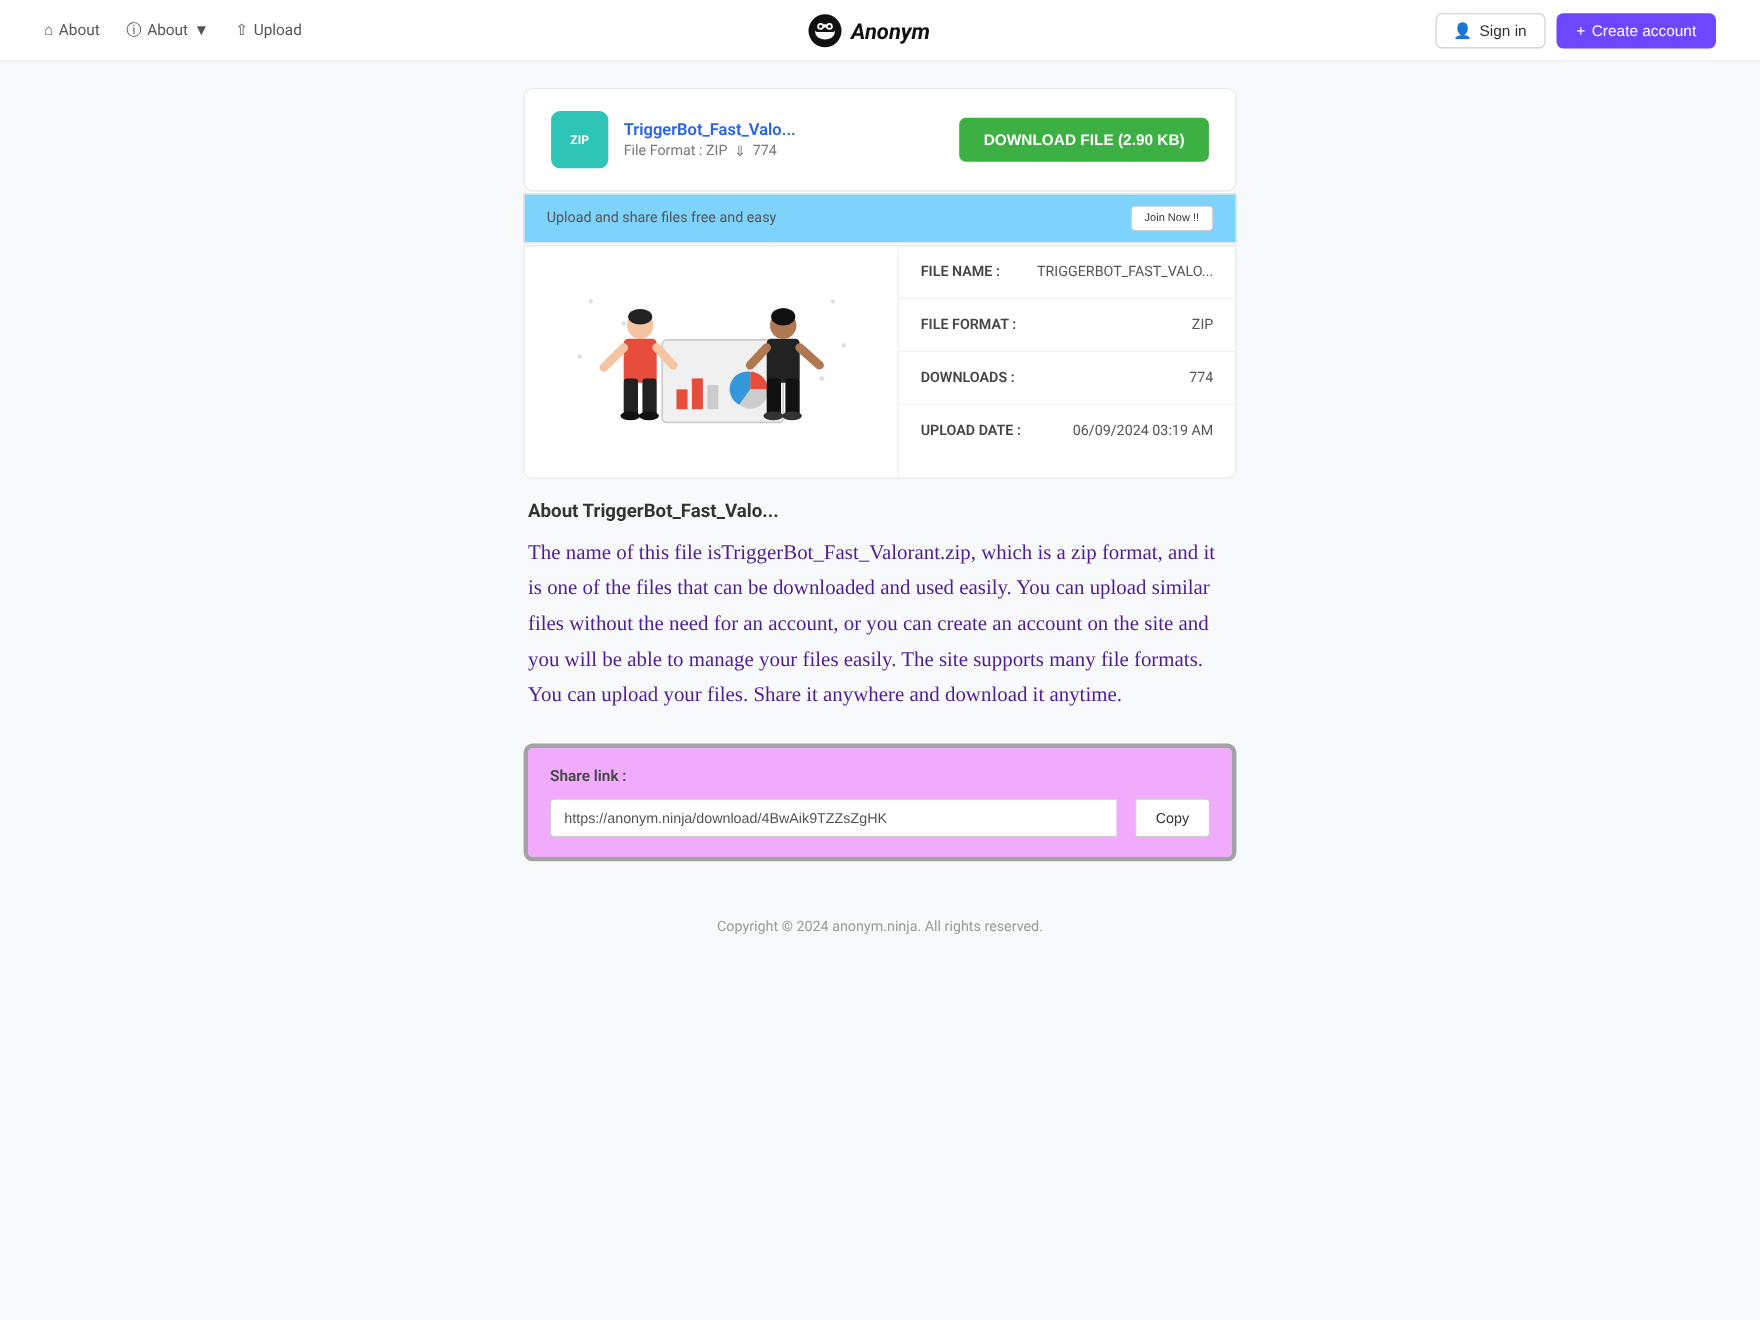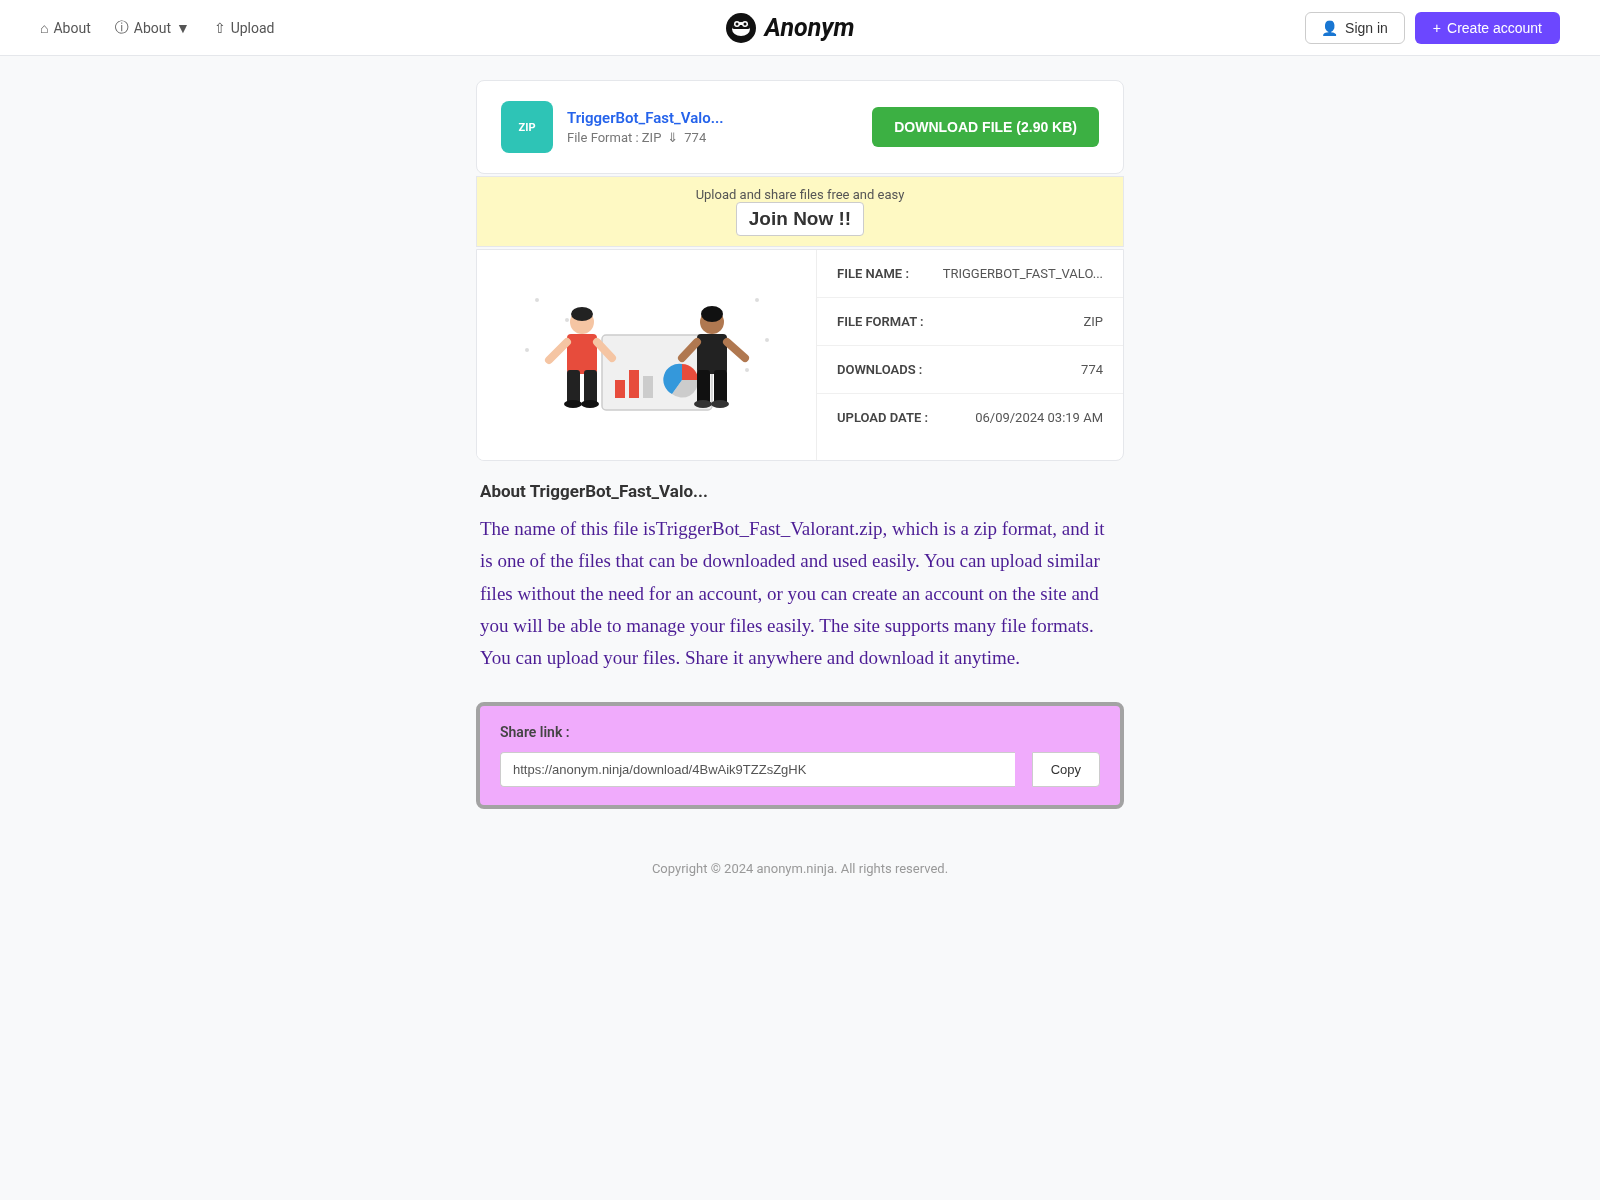--- a/index.html
+++ b/index.html
@@ -13,21 +13,21 @@
       display: flex;
       align-items: center;
       justify-content: space-between;
       padding: 0 40px;
     }
     .nav-left { display: flex; align-items: center; gap: 24px; }
     .nav-item {
       display: flex; align-items: center; gap: 5px;
       color: #555; text-decoration: none; font-size: 14px; cursor: pointer;
     }
-    .nav-logo { display: flex; align-items: center; gap: 8px; font-size: 25px; font-weight: 700; color: #111; font-style: italic; }
+    .nav-logo { display: flex; align-items: center; gap: 8px; font-size: 20px; font-weight: 700; color: #111; font-style: italic; }
     .nav-right { display: flex; align-items: center; gap: 10px; }
     .btn-signin {
       border: 1px solid #ccc; background: #fff; color: #333; padding: 7px 16px;
       border-radius: 6px; cursor: pointer; display: flex; align-items: center; gap: 6px; font-size: 14px;
     }
     .btn-create {
       background: #6c47ff; color: #fff; border: none; padding: 8px 18px;
       border-radius: 6px; cursor: pointer; display: flex; align-items: center; gap: 6px; font-size: 14px; font-weight: 500;
     }
 
@@ -47,27 +47,27 @@
     }
     .file-name { color: #2563eb; font-weight: 600; font-size: 15px; }
     .file-meta { color: #777; font-size: 13px; display: flex; align-items: center; gap: 6px; margin-top: 3px; text-align: center; }
     .btn-download {
       background: #3cb043; color: #fff; border: none; padding: 12px 22px;
       border-radius: 6px; cursor: pointer; font-size: 14px; font-weight: 700; white-space: nowrap;
     }
 
     
     .banner {
-      background: #fef9c3; border: 1px solid #e5e7eb; padding: 10px 20px;
+      background: #7dd3fc; border: 1px solid #e5e7eb; padding: 10px 20px;
       display: flex; align-items: center; justify-content: space-between; margin-bottom: 2px;
-      font-size: 13px; color: #555; flex-direction: column;
+      font-size: 13px; color: #555;
     }
     .btn-join {
       border: 1px solid #ccc; background: #fff; padding: 5px 12px;
-      border-radius: 4px; cursor: pointer; font-size: 19px; color: #333; font-weight: bold;
+      border-radius: 4px; cursor: pointer; font-size: 10px; color: #333;
     }
 
     
     .content-box {
       background: #fff; border: 1px solid #e5e7eb; border-radius: 0 0 8px 8px;
       overflow: hidden;
     }
     .content-flex { display: flex; }
 
     

